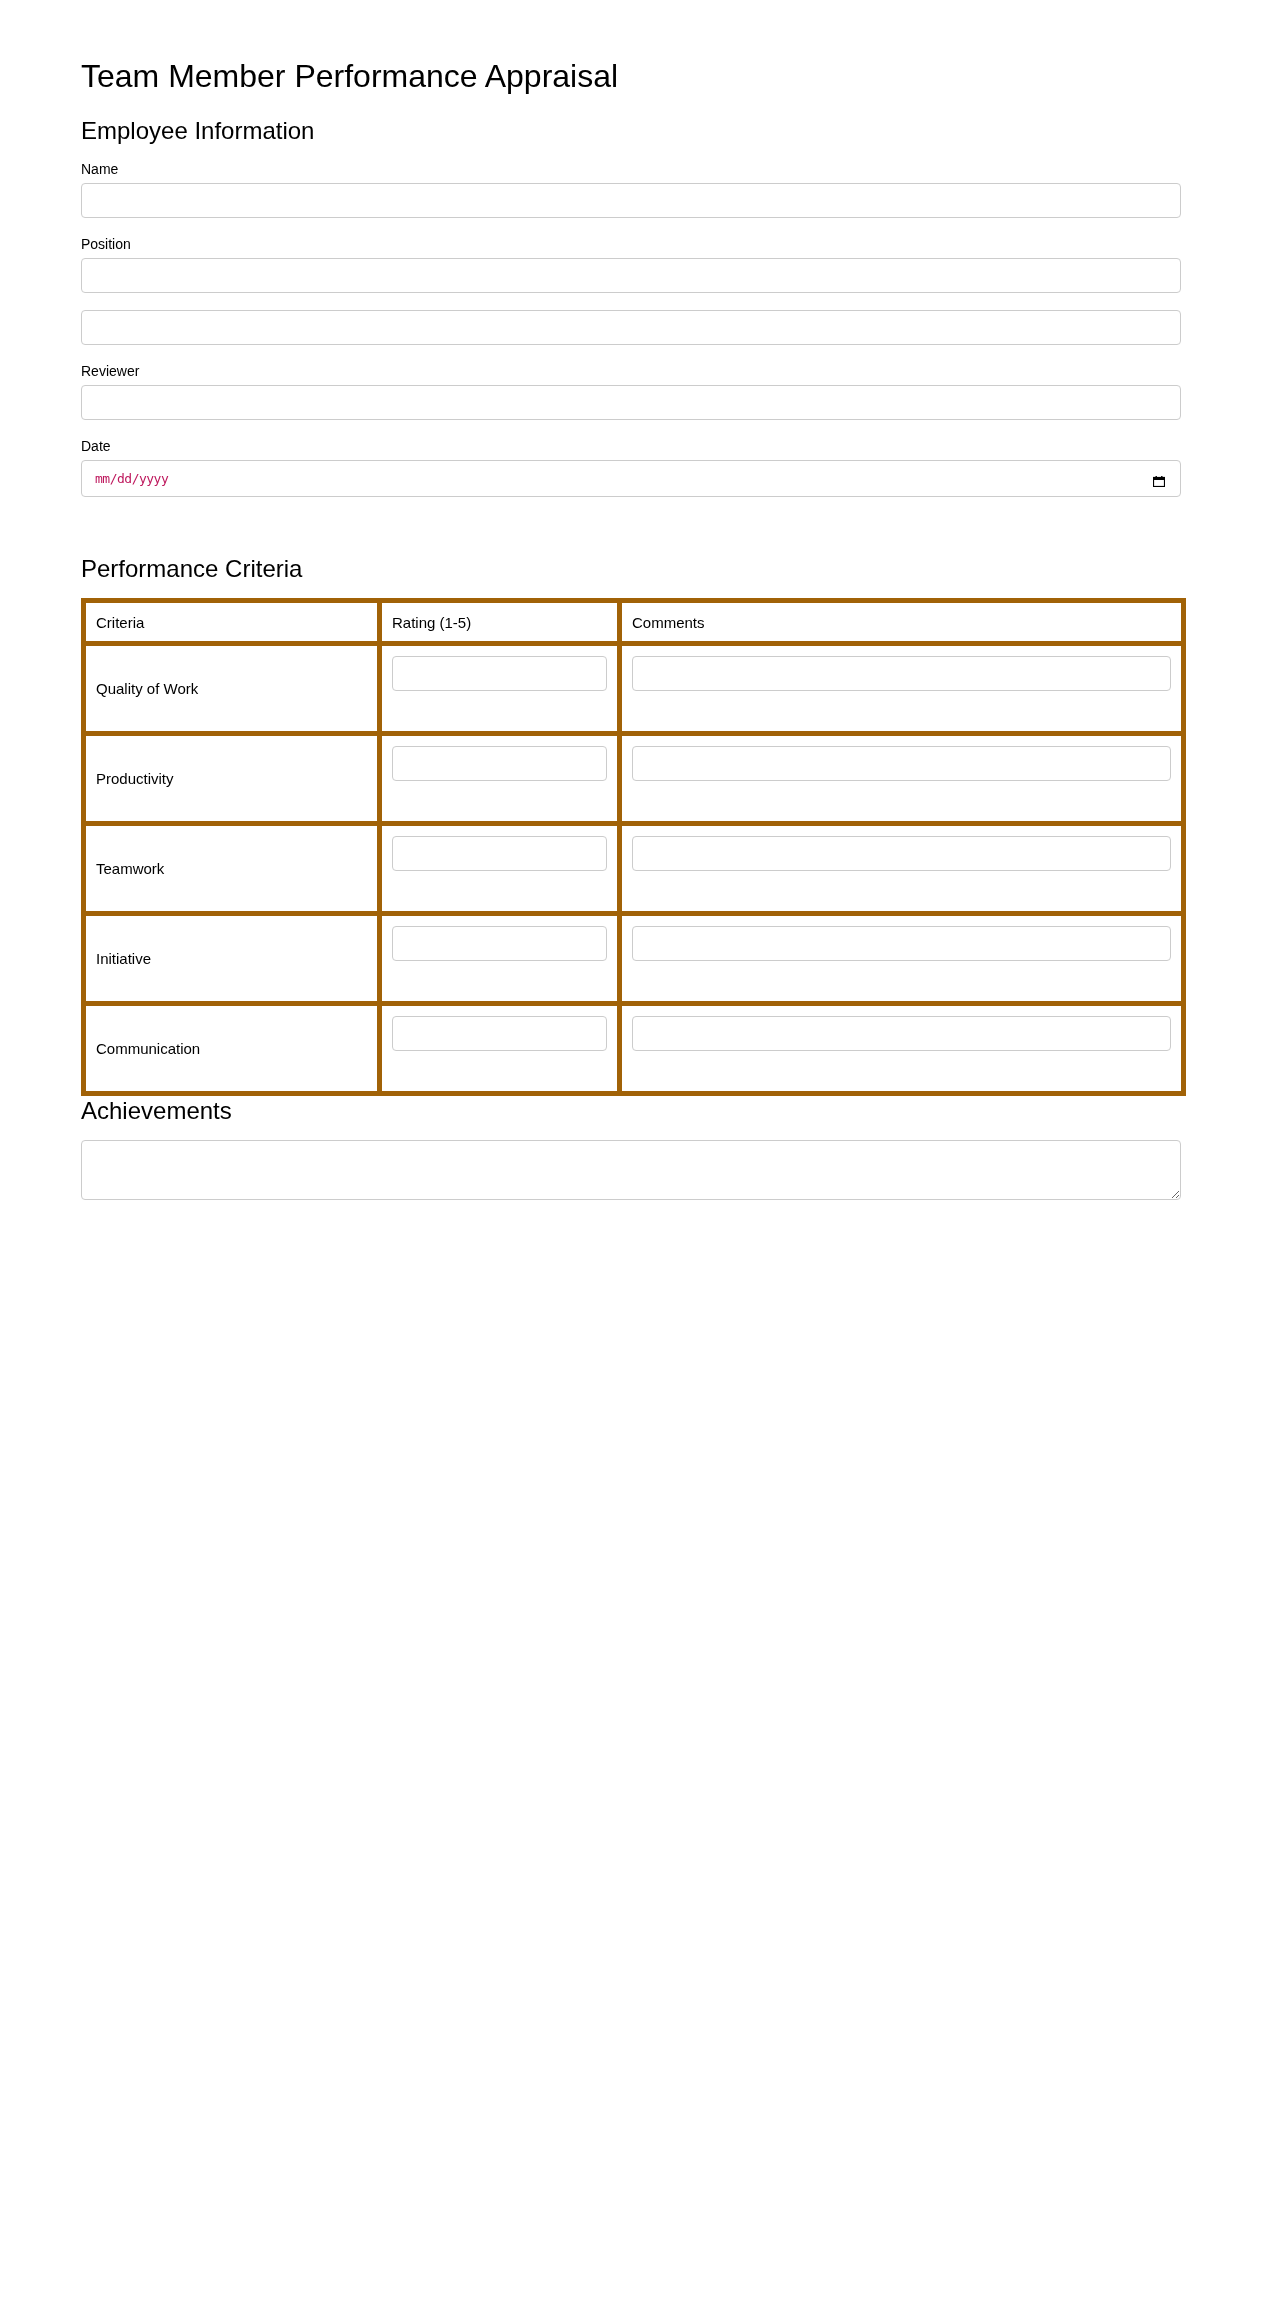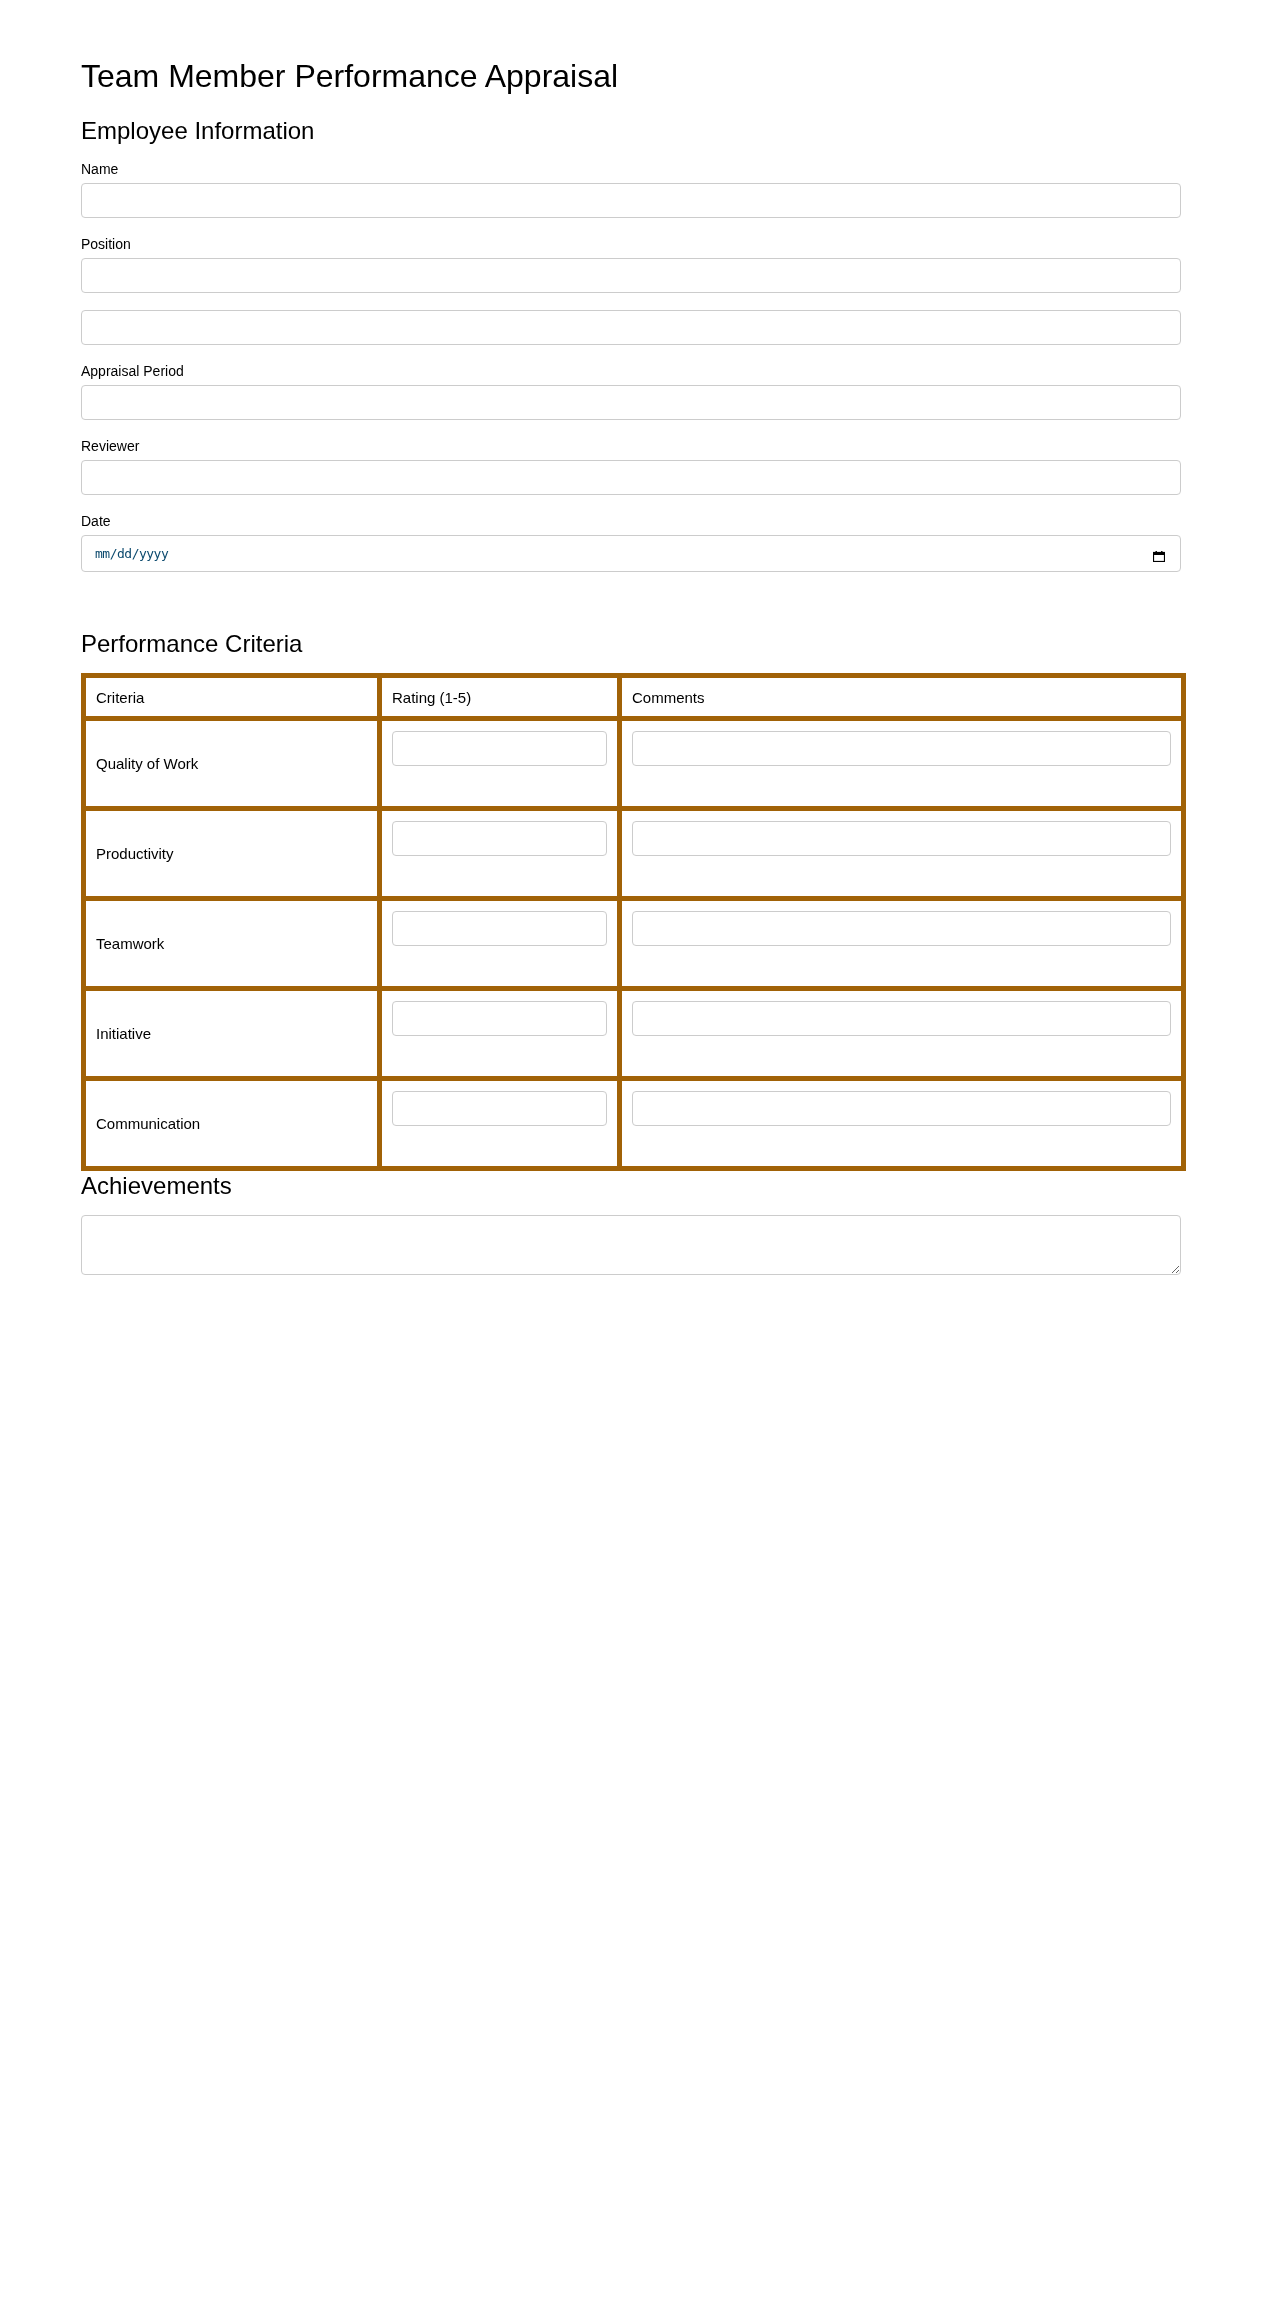--- a/index.html
+++ b/index.html
@@ -60,21 +60,21 @@
       border: 1px solid #cccccc;
       border-radius: 4px;
       background: #ffffff;
     }
     .date-input .date-placeholder {
       position: absolute;
       left: 13px;
       top: 10px;
       font-family: "DejaVu Sans Mono", monospace;
       font-size: 13px;
-      color: #0c4a6e;
+      color: #be185d;
       letter-spacing: -0.5px;
     }
     .date-input .calendar-icon {
       position: absolute;
       right: 15px;
       top: 12px;
       width: 12px;
       height: 11px;
     }
     .section-gap-1 { height: 40px; }
@@ -147,24 +147,20 @@
 
   <div class="field">
     <label>Position</label>
     <input type="text" class="text-input" value="" style="">
   </div>
 
   <div class="field">
     <input type="text" class="text-input" value="" style="">
   </div>
 
-  <div class="field">
-    <label>Appraisal Period</label>
-    <input type="text" class="text-input" value="" style="">
-  </div>
 
   <div class="field">
     <label>Reviewer</label>
     <input type="text" class="text-input" value="" style="">
   </div>
 
   <div class="field">
     <label>Date</label>
     <div class="date-input">
       <span class="date-placeholder">mm/dd/yyyy</span>

